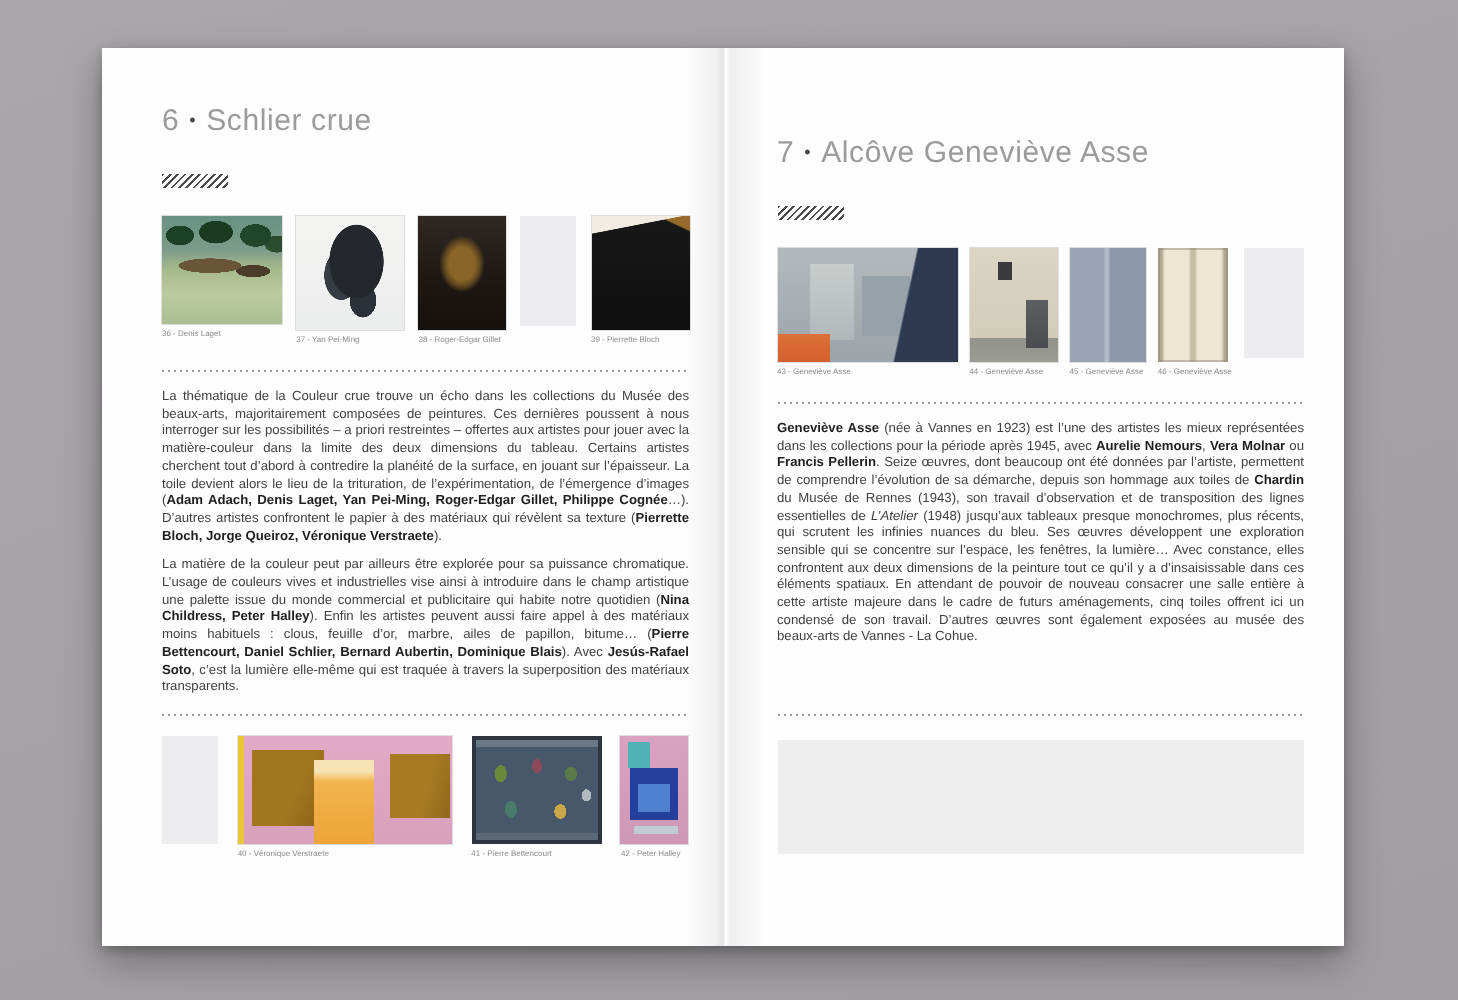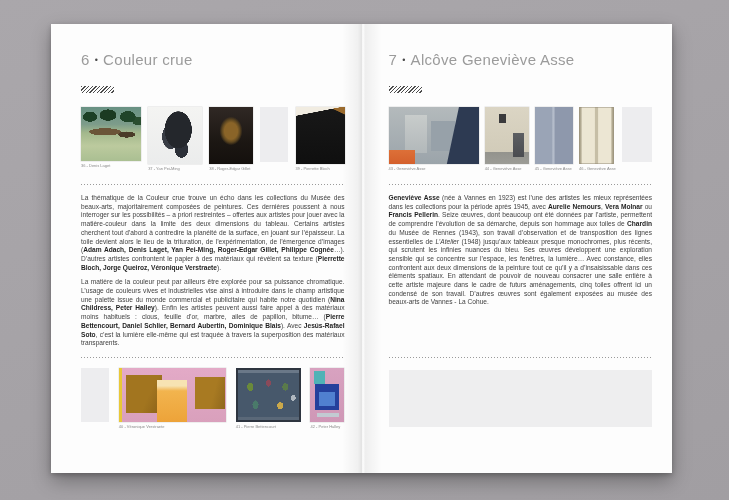--- a/index.html
+++ b/index.html
@@ -19,21 +19,21 @@
   }
   .spine{
     position:absolute;left:50%;top:0;bottom:0;width:40px;transform:translateX(-50%);
     background:linear-gradient(to right,
       rgba(0,0,0,0) 0%,rgba(0,0,0,.05) 40%,rgba(0,0,0,.10) 49%,
       rgba(255,255,255,.7) 52%,rgba(0,0,0,.06) 58%,rgba(0,0,0,0) 100%);
     pointer-events:none;
   }
   .page{position:relative;width:50%;height:100%;box-sizing:border-box;}
   .page-left{padding:28px 17px 0 30px;}
-  .page-right{padding:28px 20px 0 27px;}
+  .page-right{padding:44px 20px 0 27px;}
 
   
   .chapter-title{
     margin:0;font-size:15px;font-weight:400;color:#9b9b9b;
     letter-spacing:.3px;line-height:16px;
   }
   .chapter-title .bullet{font-size:9px;color:#4a4a4a;vertical-align:2px;margin:0 5px;}
   .hatch{
     width:33px;height:7px;margin-top:18px;
     background:repeating-linear-gradient(135deg,#4c4c4c 0 1px,rgba(0,0,0,0) 1px 2.6px);
@@ -148,21 +148,21 @@
   .placeholder-box{height:57px;margin-top:12px;background:#eeeeef;}
 </style>
 </head>
 <body>
 
 <div class="stage">
   <div class="spread">
 
     <div class="page page-left">
       <h1 class="chapter-title">
-        <span>6</span><span class="bullet">•</span><span>Couleur crue</span>
+        <span>6</span><span class="bullet">•</span><span>Schlier crue</span>
       </h1>
       <div class="hatch"></div>
       <div class="thumb-row" id="left-top-thumbs">
           <figure class="thumb">
             <div class="art art-laget"></div>
             <figcaption>36 - Denis Laget</figcaption>
           </figure>
           <figure class="thumb">
             <div class="art art-ming"></div>
             <figcaption>37 - Yan Pei-Ming</figcaption>

